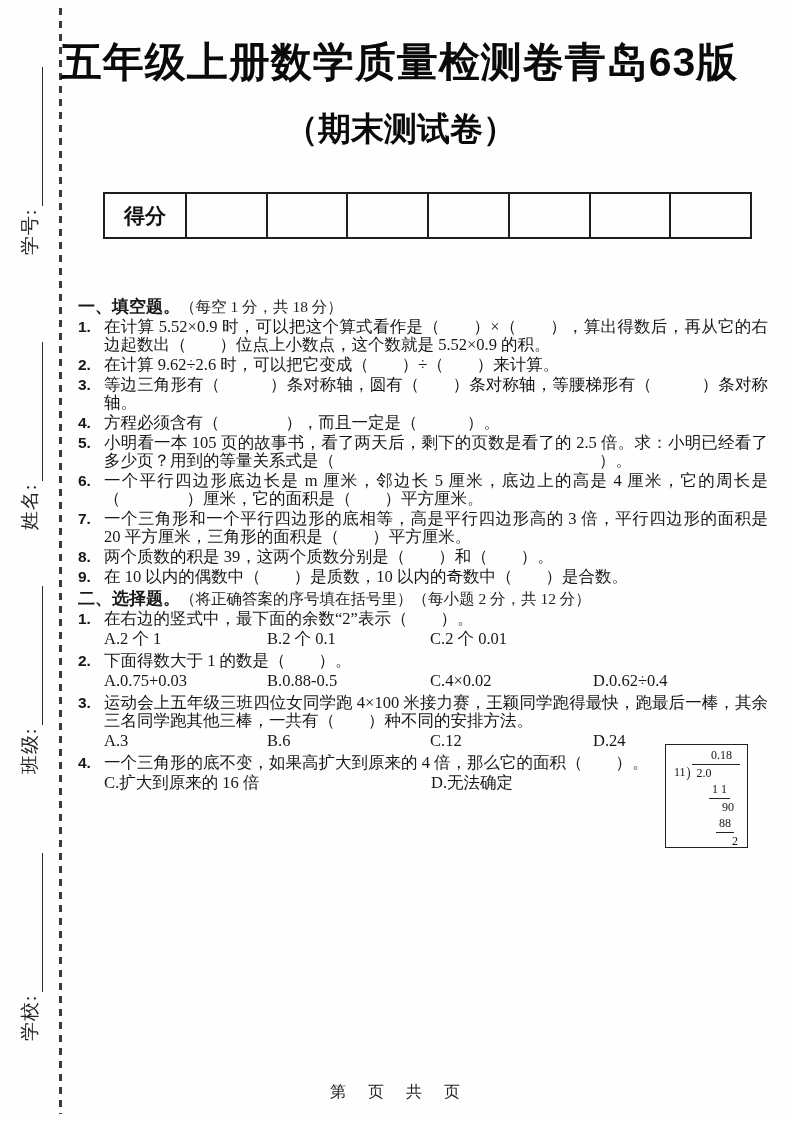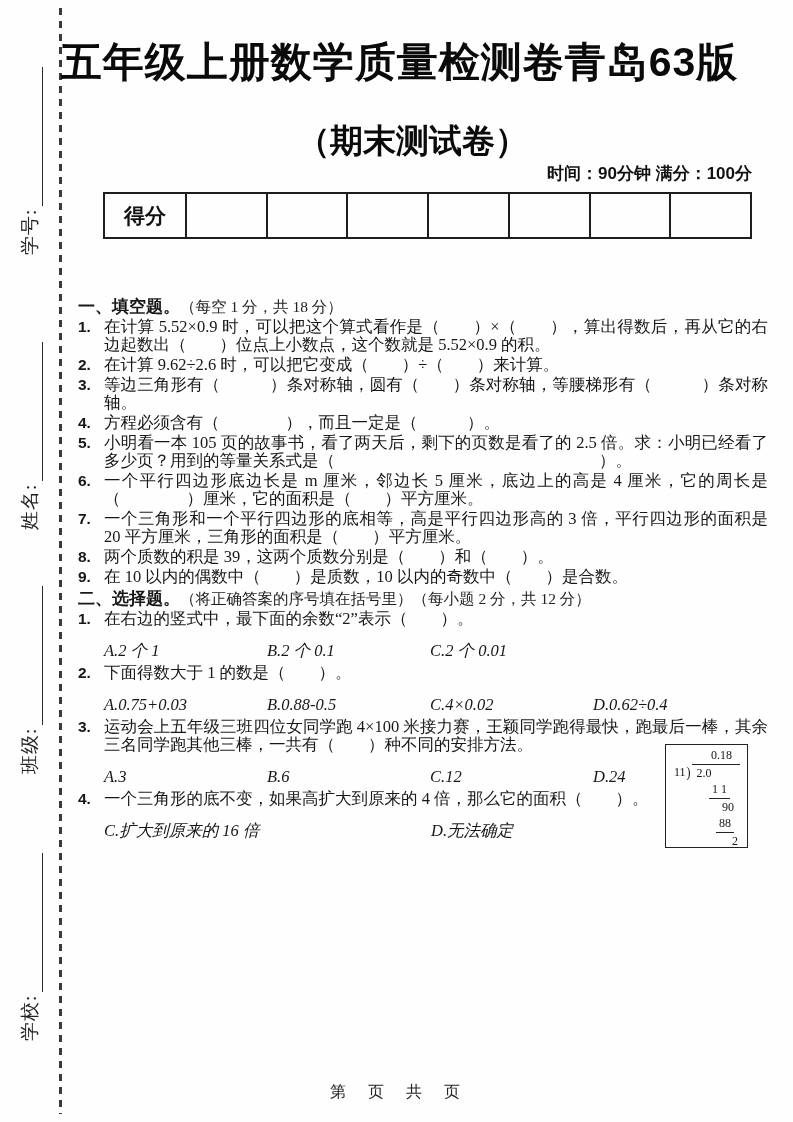--- a/index.html
+++ b/index.html
@@ -22,21 +22,21 @@
   .sb-label{flex-shrink:0;padding-right:3px;letter-spacing:1px;}
   .sb-line{flex:1;height:15px;border-bottom:1.6px solid #2c2c2c;}
   .sb-1{top:148px;} .sb-2{top:423px;} .sb-3{top:667px;} .sb-4{top:934px;}
 
   .title{
     position:absolute;top:32px;left:40px;width:713px;margin:3px;text-align:center;
     font-family:"Liberation Sans","DejaVu Sans",sans-serif;
     font-weight:bold;font-size:41px;letter-spacing:1px;color:#0a0a0a;
   }
   .subtitle{
-    position:absolute;top:103px;left:40px;width:713px;margin:16px;text-align:center;
+    position:absolute;top:103px;left:40px;width:713px;margin:4px;text-align:center;
     font-family:"Liberation Sans","DejaVu Sans",sans-serif;
     font-weight:bold;font-size:33px;color:#0a0a0a;
   }
   .meta{
     position:absolute;top:162px;left:0;width:752px;text-align:right;
     font-family:"Liberation Sans","DejaVu Sans",sans-serif;
     font-size:17px;font-weight:bold;color:#111;
   }
   .score-table{
     position:absolute;top:192px;left:103px;width:649px;
@@ -53,21 +53,21 @@
     position:absolute;top:298px;left:78px;width:690px;
     font-size:16.5px;line-height:18px;color:#171717;
   }
   .sec-head{margin:0 0 2px 0;}
   .sec-title{font-family:"Liberation Sans","DejaVu Sans",sans-serif;font-weight:bold;font-size:17px;}
   .sec-note{font-size:15.5px;color:#222;}
   .question{display:flex;margin-top:2px;}
   .qnum{width:26px;flex-shrink:0;font-weight:bold;font-family:"Liberation Sans","DejaVu Sans",sans-serif;font-size:15.5px;}
   .qtext{flex:1;text-align:justify;}
   .qtext.narrow{max-width:540px;}
-  .opts{display:flex;padding-left:26px;margin:14px 0 4px 0;font-style:italic;}
+  .opts{display:flex;padding-left:26px;margin:2px 0 4px 0;}
   .opt{width:163px;flex-shrink:0;}
   .opts.wide .opt{width:327px;}
 
   
   .div-box{
     position:absolute;left:665px;top:744px;width:83px;height:104px;
     border:1.6px solid #222;font-size:12px;line-height:16.5px;
     padding-top:2px;box-sizing:border-box;background:#fefefe;
   }
   .dv-q{text-align:right;padding-right:15px;}
@@ -105,21 +105,20 @@
     <span class="sb-label">班级:</span>
     <span class="sb-line"></span>
   </div>
   <div class="sb-group sb-4">
     <span class="sb-label">学校:</span>
     <span class="sb-line"></span>
   </div>
 
   <h1 class="title">五年级上册数学质量检测卷青岛63版</h1>
   <h2 class="subtitle">（期末测试卷）</h2>
-  <div class="meta">时间：90分钟  满分：100分</div>
 
   <table class="score-table">
     <colgroup>
         <col class="c0">
         <col>
         <col>
         <col>
         <col>
         <col>
         <col>

